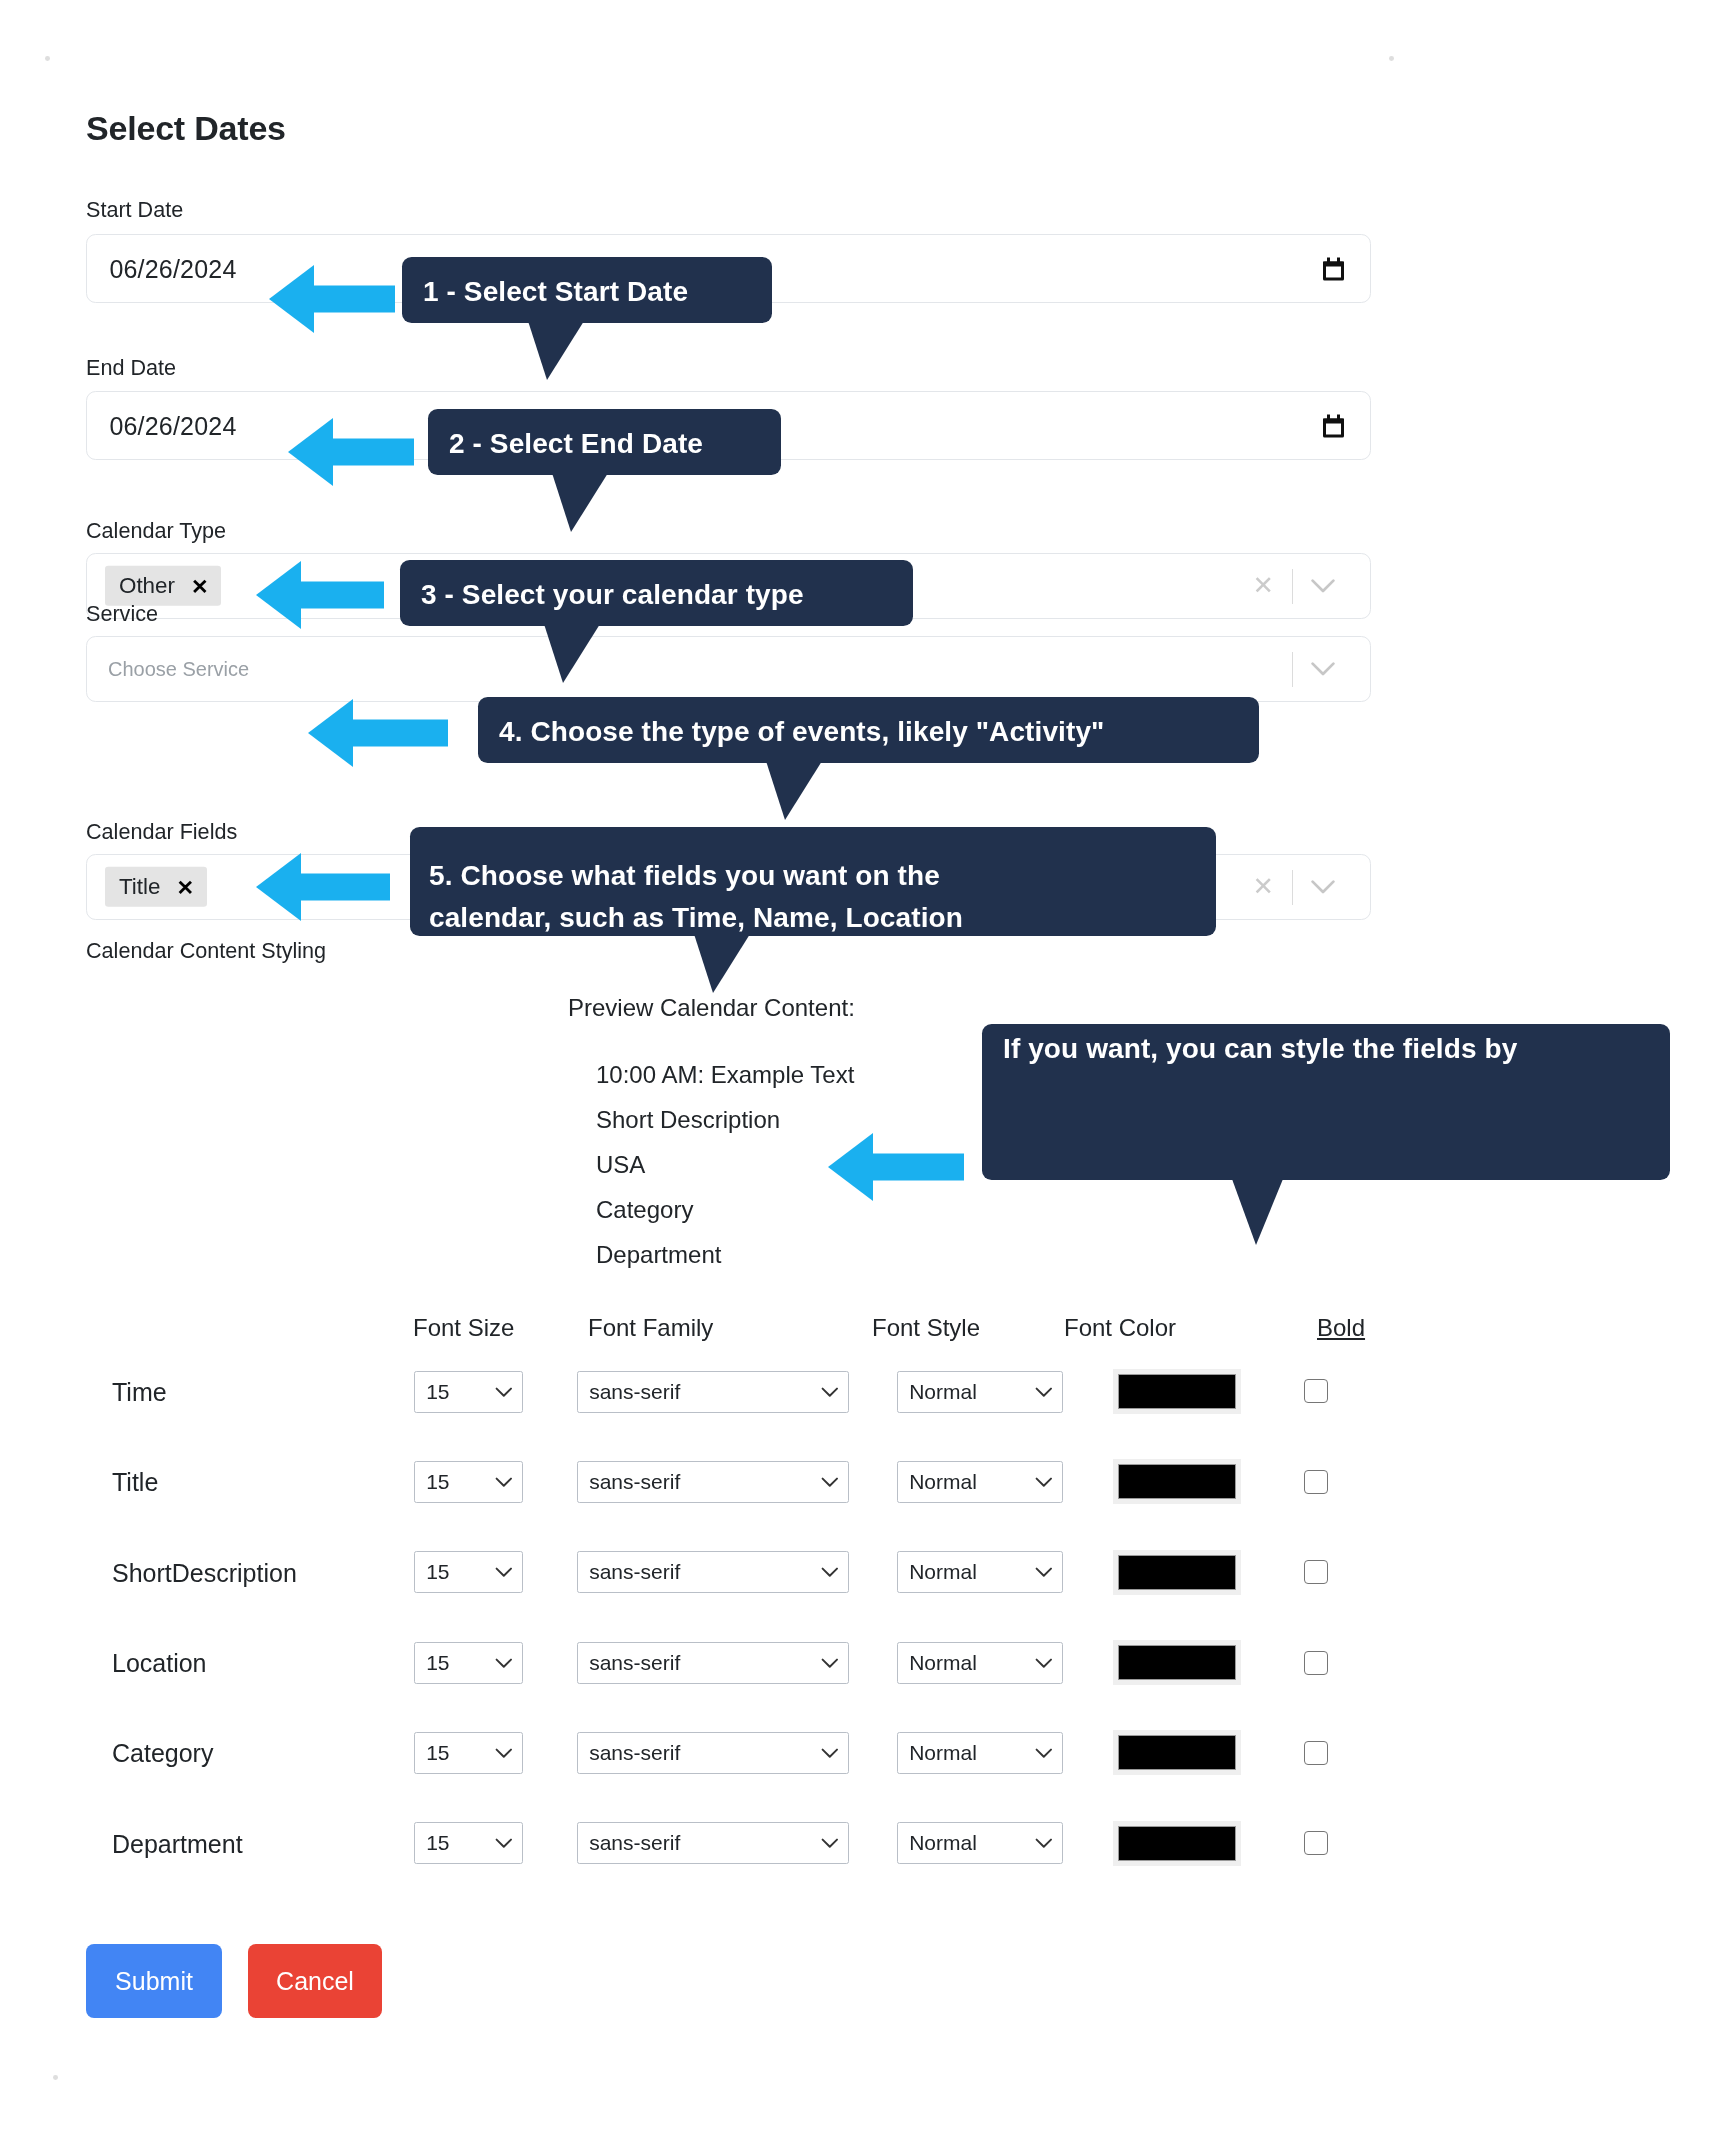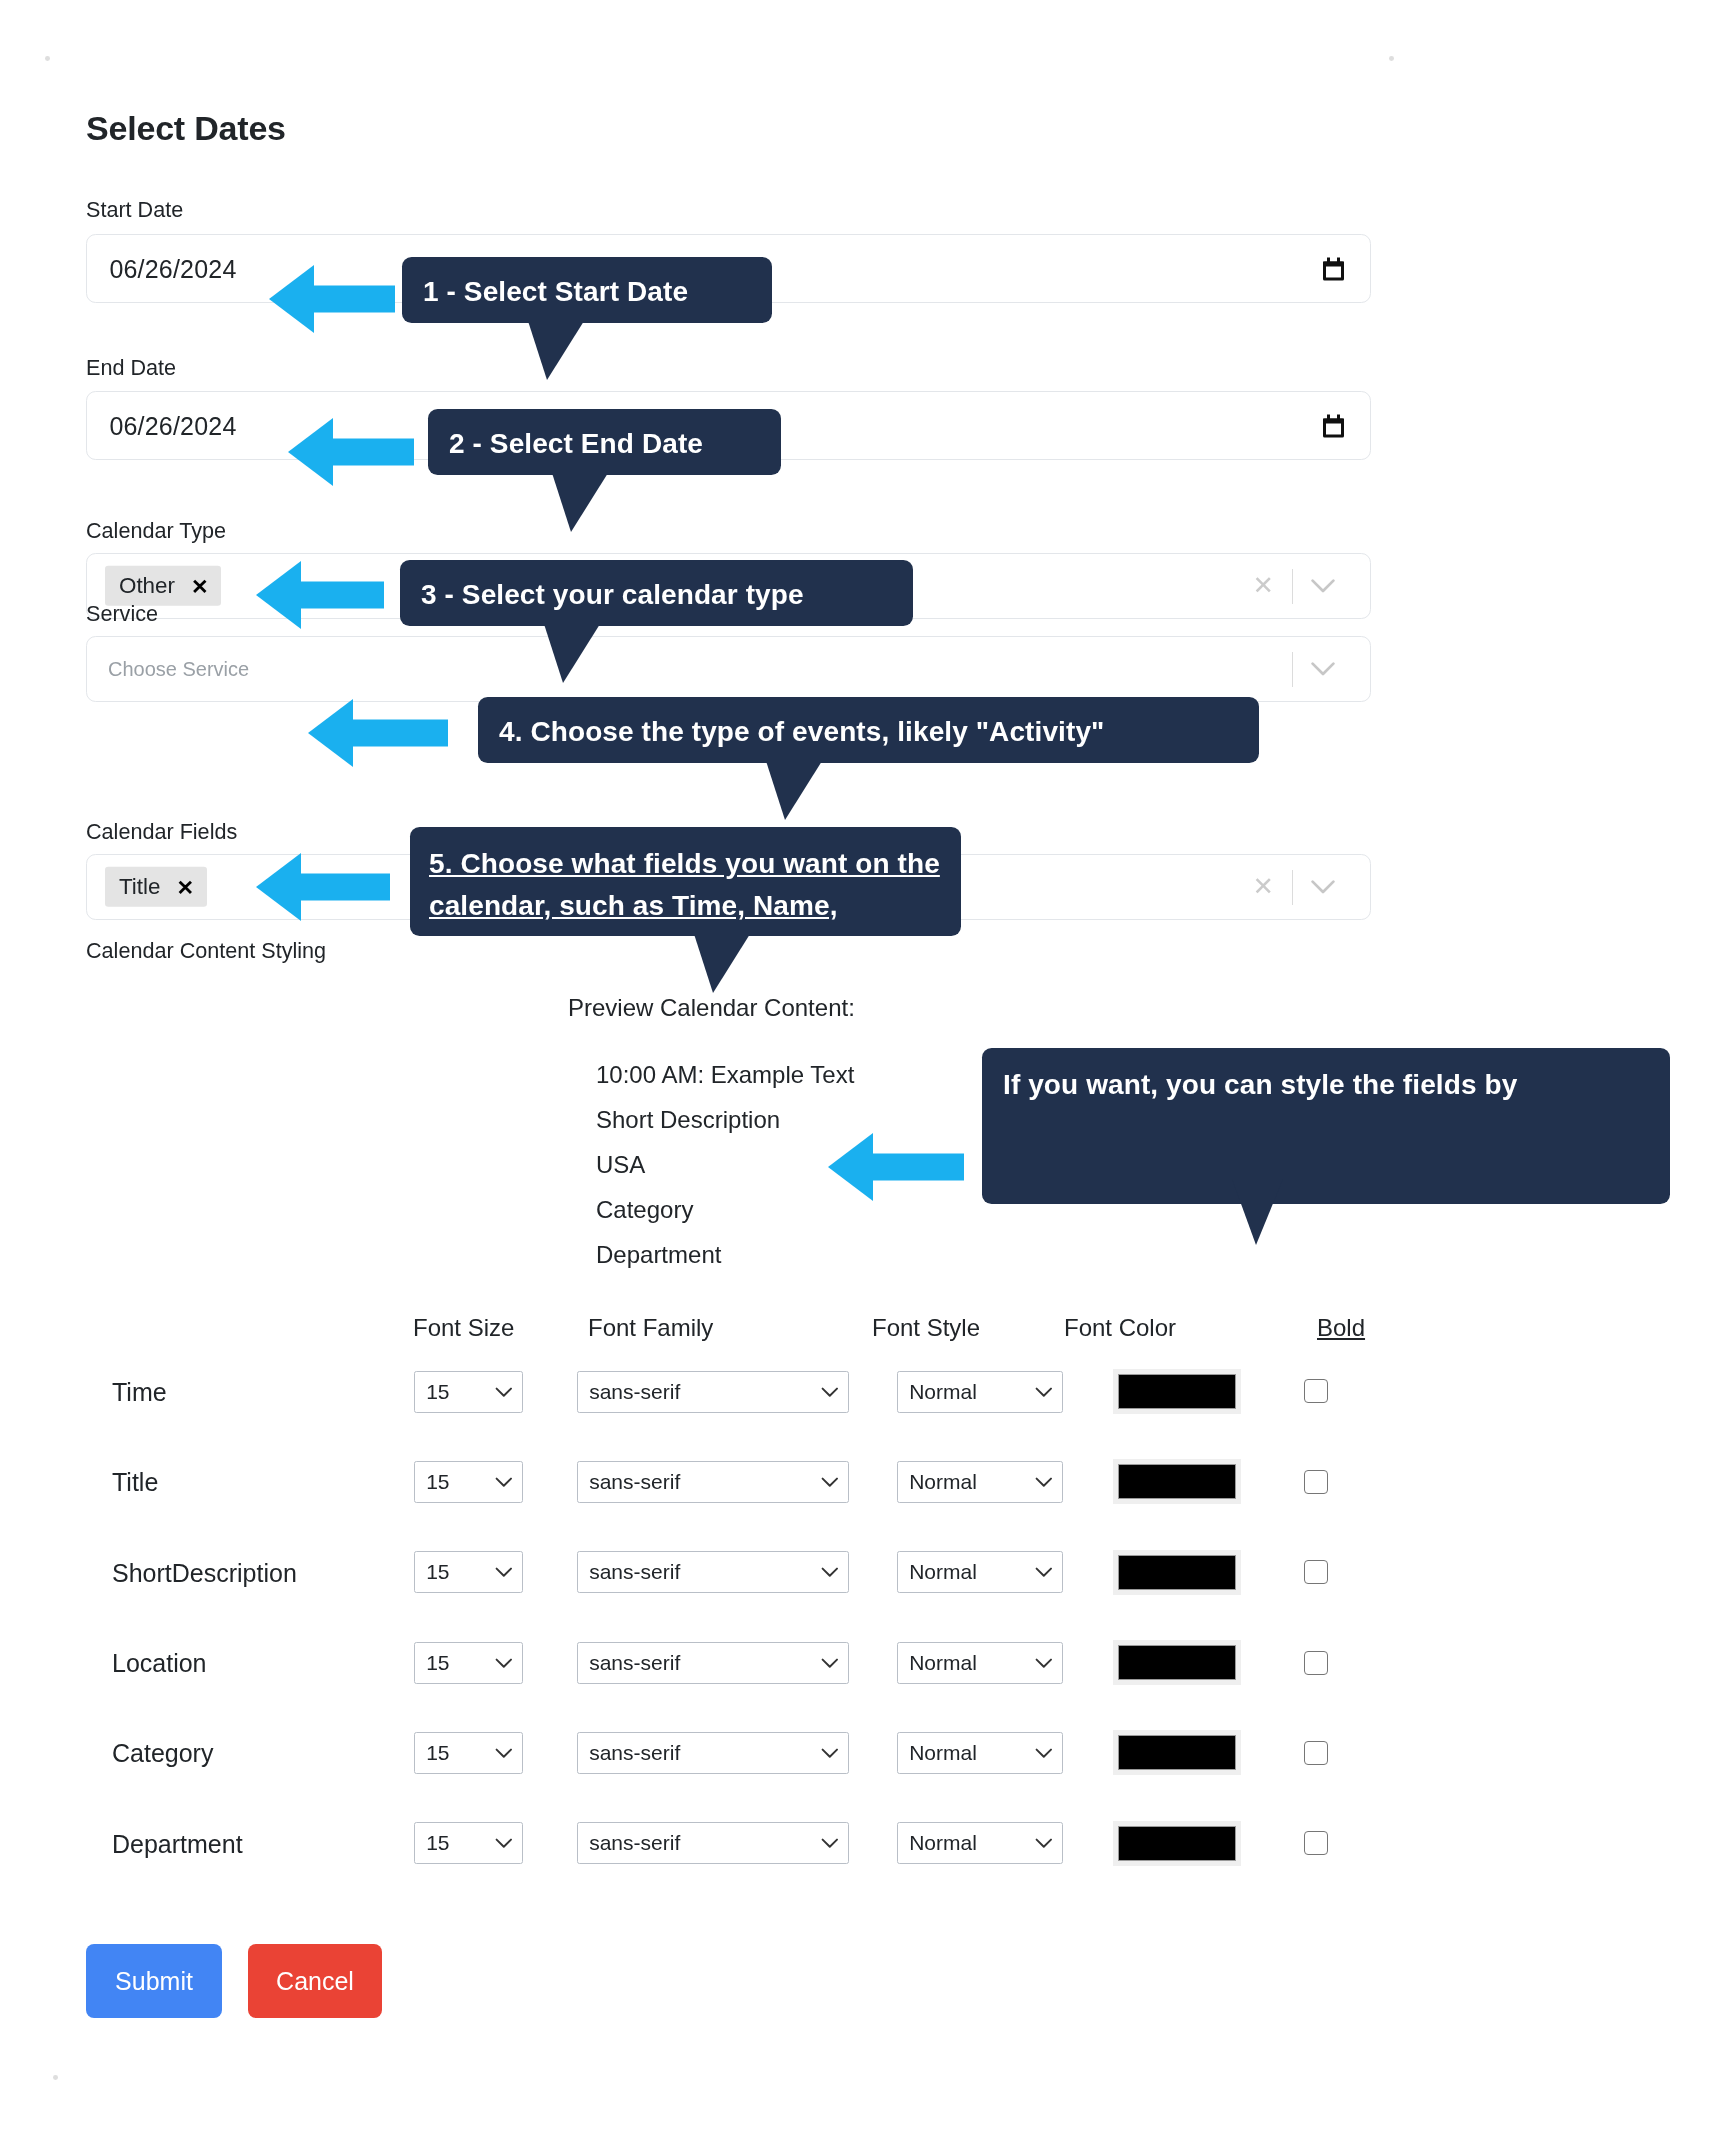--- a/index.html
+++ b/index.html
@@ -485,28 +485,28 @@
 <div class="callout" style="left:478px; top:697px; width:781px; height:66px;">
   <span>4. Choose the type of events, likely "Activity"</span>
 </div>
 <div class="tail tail-down" style="left:766px; top:761px;"></div>
 
 <div class="arrow" style="left:256px; top:852px; width:134px; height:69px;">
   <span class="head"></span>
     <span class="shaft" style="width:90px;"></span>
 </div>
 
-<div class="callout" style="left:410px; top:827px; width:551px; height:109px; padding:16px 19px;text-decoration:underline;">
+<div class="callout" style="left:410px; top:827px; width:806px; height:109px; padding:28px 19px;">
   <div>5. Choose what fields you want on the</div>
   <div>calendar, such as Time, Name, Location</div>
 </div>
 <div class="tail tail-down" style="left:694px; top:934px;"></div>
 
 <div class="arrow" style="left:828px; top:1132px; width:136px; height:69px;">
   <span class="head"></span>
     <span class="shaft" style="width:91px;"></span>
 </div>
 
-<div class="callout" style="left:982px; top:1048px; width:688px; height:156px; padding:16px 21px;">
+<div class="callout" style="left:982px; top:1024px; width:688px; height:156px; padding:4px 21px;">
   <div>If you want, you can style the fields by</div>
 </div>
 <div class="tail tail-down" style="left:1232px; top:1179px; border-left:24px solid transparent; border-right:27px solid transparent; border-top:66px solid #21314d;"></div>
 
 
 </body></html>

